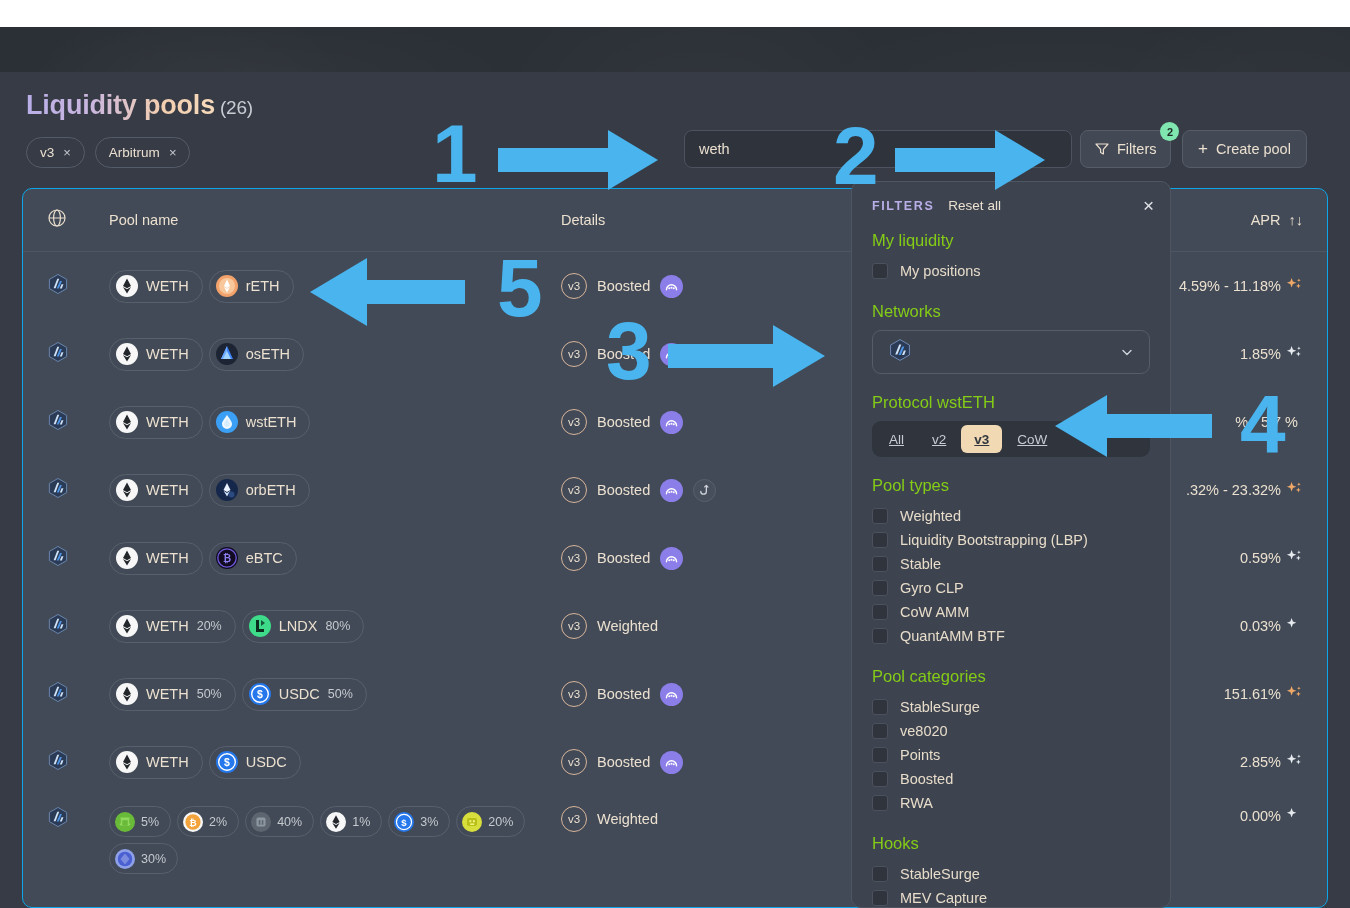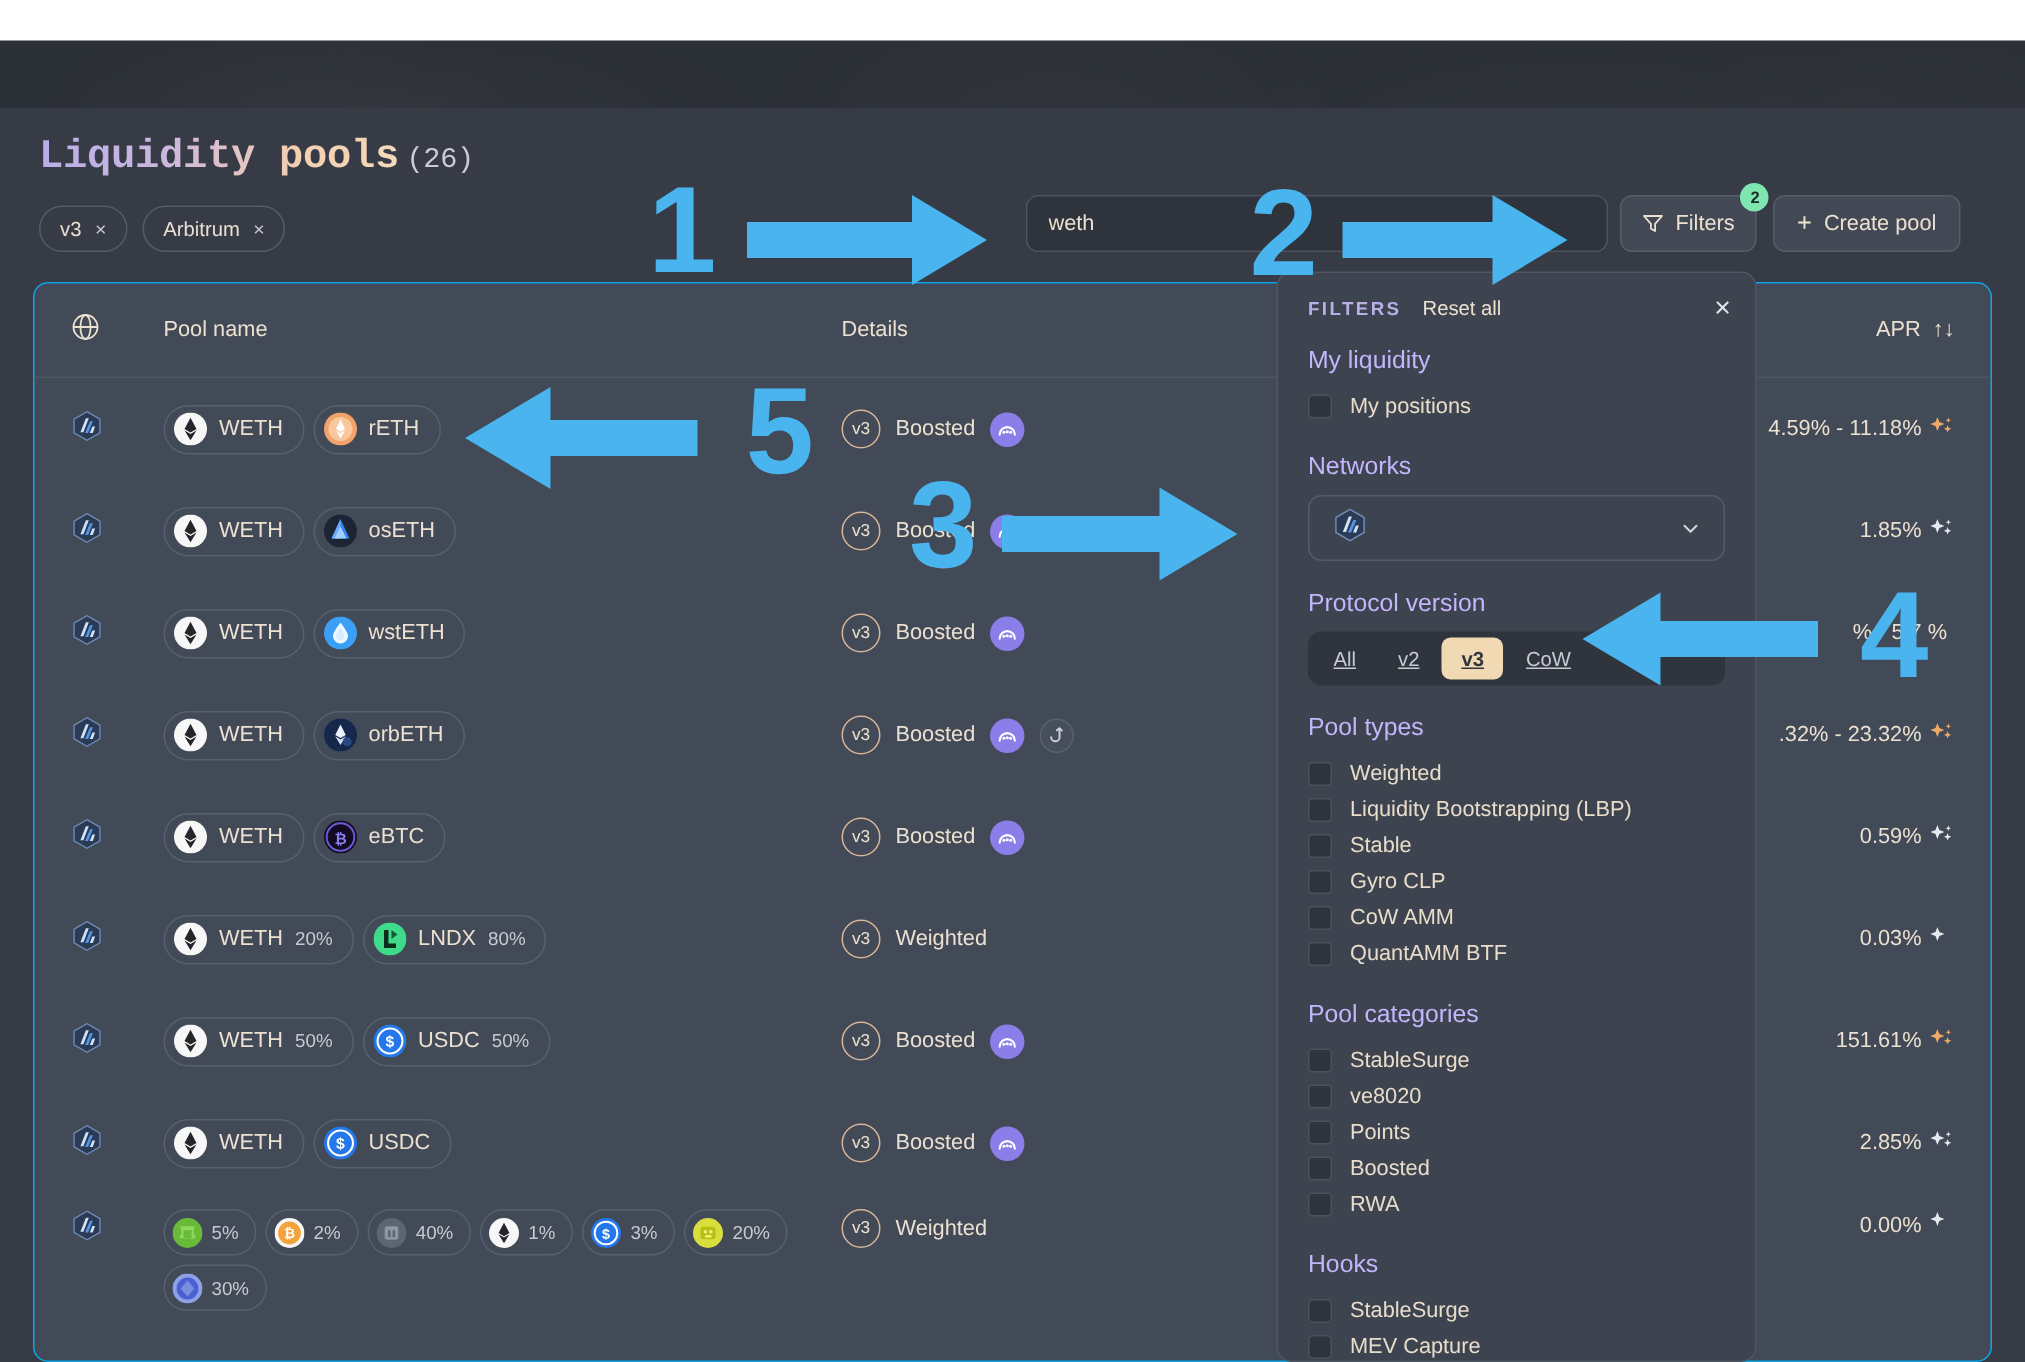--- a/index.html
+++ b/index.html
@@ -28,21 +28,21 @@
       radial-gradient(ellipse 420px 120px at 20% 120%, rgba(255,255,255,0.022), transparent 60%),
       radial-gradient(ellipse 420px 120px at 78% 130%, rgba(255,255,255,0.020), transparent 60%);
   }
   .app-bg {
     position:absolute; top:72px; left:0; width:1350px; height:836px;
     background:#363b45;
   }
 
   
   .page-head { position:absolute; top:90px; left:26px; }
-  .page-title { font-size:27px; font-weight:700; letter-spacing:-0.2px;font-family:Liberation Mono, monospace; }
+  .page-title { font-size:27px; font-weight:700; letter-spacing:-0.2px; }
   .title-grad {
     background:linear-gradient(90deg,#b9aee8 0%, #cbb7de 35%, #f3cfb0 72%, #f6d9bb 100%);
     -webkit-background-clip:text; background-clip:text; color:transparent;
   }
   .title-count { color:#c9ccd3; font-size:19px; font-weight:400; margin-left:5px; }
 
   .chips { position:absolute; top:137px; left:26px; display:flex; gap:10px; }
   .chip {
     display:flex; align-items:center; gap:9px;
     height:31px; padding:0 13px;
@@ -130,21 +130,21 @@
   
   .popover {
     position:absolute; top:181px; left:851px; width:320px; height:727px;
     background:#3d444f; border:1px solid #4e5663; border-radius:10px;
     padding:16px 20px 0 20px; overflow:hidden;
   }
   .pop-top { display:flex; align-items:center; gap:14px; margin-bottom:18px; }
   .pop-lbl { color:#b9aee8; font-size:12.5px; letter-spacing:1.6px; font-weight:600; }
   .pop-reset { color:#ece0d0; font-size:13.5px; }
   .pop-close { position:absolute; top:14px; right:16px; color:#dfe2e6; font-size:19px; line-height:1; }
-  .sec-title { color:#c4b5fd; font-size:16.5px; margin:0 0 9px 0; }
+  .sec-title { color:#84cc16; font-size:16.5px; margin:0 0 9px 0; }
   .sec { margin-bottom:19px; }
   .cb-row { display:flex; align-items:center; gap:12px; height:24px; margin-bottom:0px; }
   .cb { width:16px; height:16px; border-radius:3px; background:#2f343d; border:1px solid #4b525e; flex:0 0 16px; }
   .cb-lbl { color:#e8dcca; font-size:14.5px; }
   .net-select {
     height:44px; border:1px solid #555d6a; border-radius:9px;
     display:flex; align-items:center; justify-content:space-between; padding:0 15px;
   }
   .seg {
     display:flex; align-items:center; gap:2px; height:36px;
@@ -737,21 +737,21 @@
                 <path d="M11.2 6.4 L7.2 16.6 h2.2 L13.3 6.4 Z" fill="#cfe2f7"></path>
                 <path d="M14.2 8.6 L10.6 17 h2.2 L16.3 8.6 Z" fill="#4f96e8"></path>
                 <path d="M15.9 12.4 L14 17 h2.2 L17.9 12.4 Z" fill="#cfe2f7"></path>
               </svg></span>
             <svg width="14" height="14" viewBox="0 0 14 14">
               <path d="M3 5.5 L7 9.5 L11 5.5" fill="none" stroke="#cfd3da" stroke-width="1.4" stroke-linecap="round" stroke-linejoin="round"></path>
             </svg>
           </div>
         </div>
         <div class="sec">
-          <div class="sec-title">Protocol version</div>
+          <div class="sec-title">Protocol wstETH</div>
           <div class="seg">
             <div class="seg-item">All</div>
             <div class="seg-item">v2</div>
             <div class="seg-item active">v3</div>
             <div class="seg-item">CoW</div>
           </div>
         </div>
         <div class="sec">
           <div class="sec-title">Pool types</div>
           <div class="cb-row">

